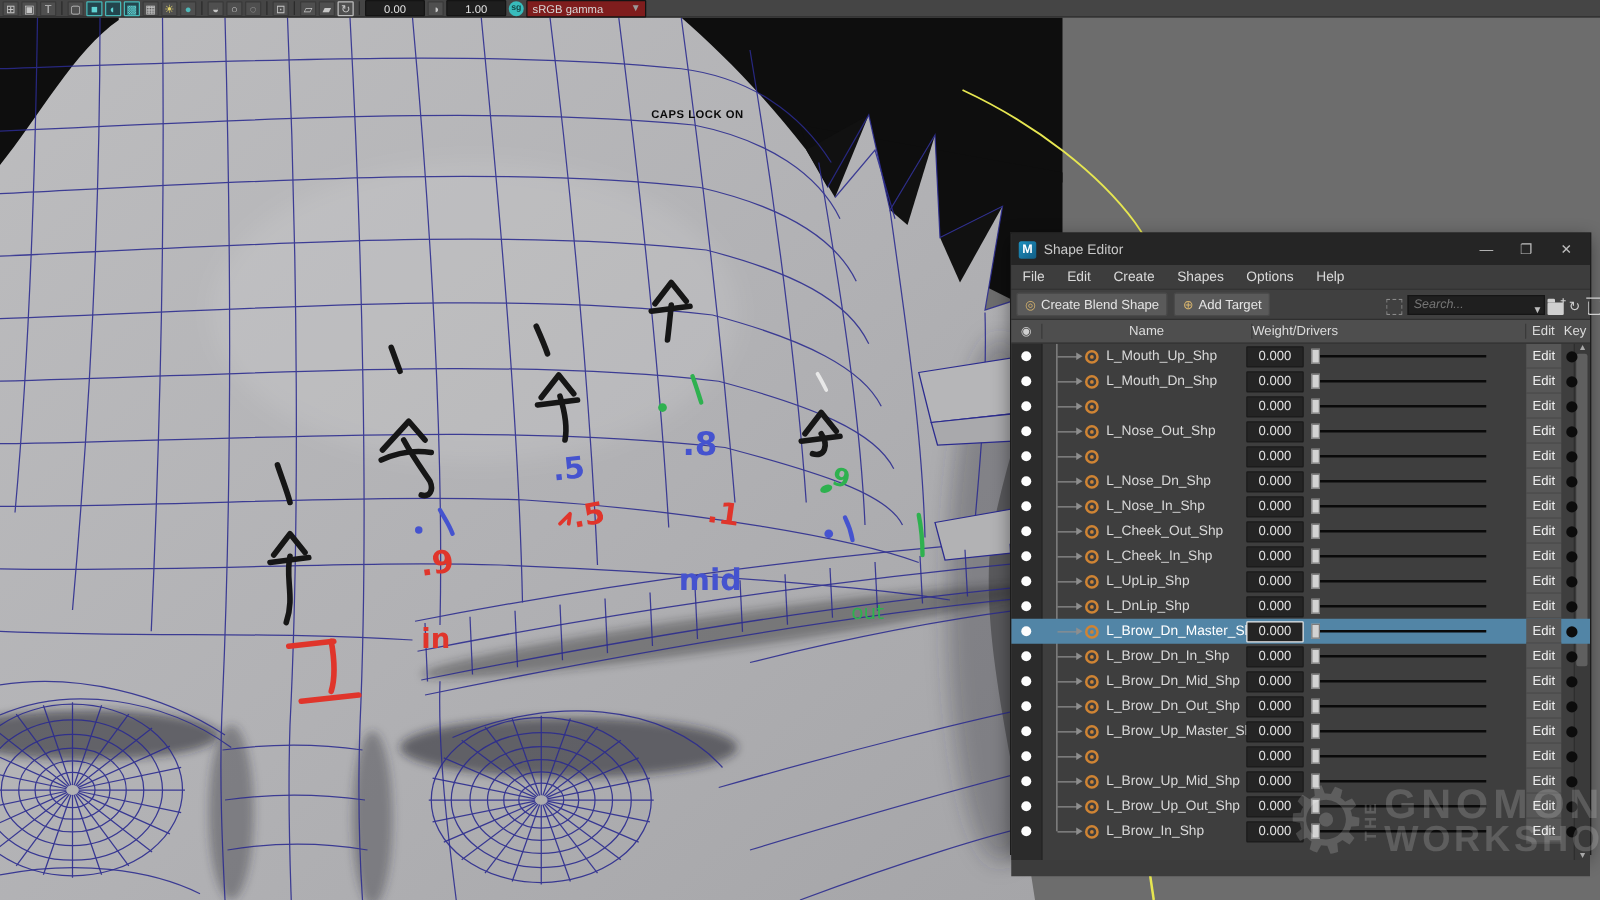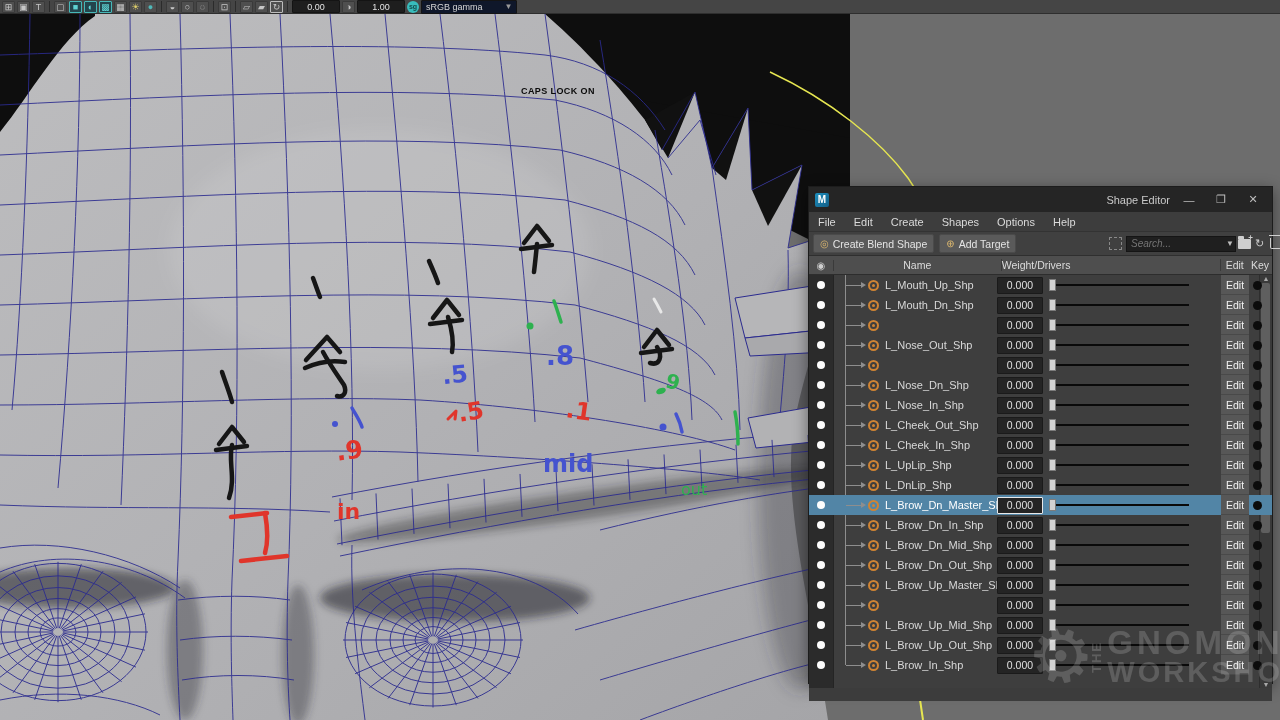--- a/index.html
+++ b/index.html
@@ -9,47 +9,47 @@
   #vtoolbar{position:absolute;left:0;top:0;width:1280px;height:14px;background:#454545;
             border-bottom:1px solid #2e2e2e;display:flex;align-items:center;gap:2px;
             padding-left:2px;z-index:40;box-sizing:border-box;}
   .tico{width:13px;height:12px;display:flex;align-items:center;justify-content:center;
         font-size:9px;color:#c6c6c6;background:#4f4f4f;border:1px solid #3a3a3a;border-radius:1px;box-sizing:border-box;}
   .tico.teal{background:#23454d;border-color:#46b8b8;color:#5fd3d3;}
   .tico.active{border-color:#bdbdbd;}
   .tsep{width:1px;height:11px;background:#2b2b2b;margin:0 2px;}
   .tfield{height:11px;background:#1e1e1e;border:1px solid #141414;color:#e3e3e3;
           font-size:9px;width:46px;text-align:center;padding:0;border-radius:1px;}
-  .tdrop{height:12px;background:#0f172a;border:1px solid #141414;color:#d7d7d7;font-size:9px;
+  .tdrop{height:12px;background:#7f1d1d;border:1px solid #141414;color:#d7d7d7;font-size:9px;
          display:flex;align-items:center;gap:22px;padding:0 4px;border-radius:1px;}
   .tdrop .caret{color:#9a9a9a;font-size:8px;}
   .tealdot{width:12px;height:12px;border-radius:50%;background:#38bcbc;color:#134a4a;
            font-size:7px;display:flex;align-items:center;justify-content:center;font-weight:bold;}
   
   #viewport{position:absolute;inset:0;z-index:1;}
   #capslock{position:absolute;left:521px;top:44px;font-size:9px;font-weight:bold;color:#0a0a0a;
             letter-spacing:.4px;z-index:10;margin-top:42px;}
   .anno{position:absolute;z-index:10;font-family:"DejaVu Sans",sans-serif;font-weight:bold;line-height:1;}
   
   #shape-editor{position:absolute;left:808px;top:186px;width:465px;height:498px;background:#3c3c3c;
                 border:1px solid #1c1c1c;box-sizing:border-box;z-index:20;color:#d6d6d6;
                 box-shadow:0 4px 14px rgba(0,0,0,.45);}
   #se-title{height:25px;background:#252525;display:flex;align-items:center;padding:0 6px;gap:6px;}
   #se-title .mlogo{width:14px;height:14px;background:linear-gradient(135deg,#1d8fbe,#125e86);
                    color:#fff;font-size:10px;font-weight:bold;display:flex;align-items:center;justify-content:center;border-radius:2px;}
-  #se-title .ttl{font-size:11px;color:#c9c9c9;flex:1;text-align:right;}
+  #se-title .ttl{font-size:11px;color:#c9c9c9;flex:1;}
   .winbtn{width:26px;height:18px;display:flex;align-items:center;justify-content:center;
           color:#bdbdbd;font-size:11px;}
   #se-menu{height:19px;background:#3d3d3d;display:flex;align-items:center;gap:0;border-bottom:1px solid #333;}
   #se-menu span{font-size:11px;color:#dadada;padding:0 9px;}
   #se-tools{height:23px;background:#404040;display:flex;align-items:center;padding:0 4px;gap:5px;border-bottom:1px solid #2f2f2f;position:relative;}
   .sebtn{height:17px;background:#5a5a5a;border:1px solid #4a4a4a;border-radius:2px;color:#e4e4e4;
          font-size:10.5px;display:flex;align-items:center;gap:4px;padding:0 6px;}
   .sebtn .bico{color:#d8b56e;font-size:10px;}
-  #se-search{position:absolute;left:300px;display:flex;align-items:center;gap:4px;}
+  #se-search{position:absolute;left:300px;display:flex;align-items:flex-end;gap:4px;}
   .dashedico{width:11px;height:11px;border:1px dashed #8a8a8a;border-radius:1px;}
   #se-search input{width:100px;height:14px;background:#1f1f1f;border:1px solid #151515;color:#9a9a9a;
                    font-size:10px;font-style:italic;padding:0 4px;}
   #se-search .scaret{color:#bdbdbd;font-size:8px;margin-left:-14px;}
   .folderico{width:13px;height:10px;background:#cfcfcf;position:relative;border-radius:1px;}
   .folderico:before{content:"";position:absolute;left:0;top:-3px;width:6px;height:3px;background:#cfcfcf;border-radius:1px 1px 0 0;}
   .folderico:after{content:"+";position:absolute;right:-2px;top:-6px;color:#cfcfcf;font-size:8px;font-weight:bold;}
   .loopico{color:#cfcfcf;font-size:11px;}
   .trashico{width:9px;height:10px;border:1px solid #cfcfcf;border-top:none;border-radius:0 0 2px 2px;position:relative;margin-left:2px;}
   .trashico:before{content:"";position:absolute;left:-2px;top:-3px;width:11px;height:1px;background:#cfcfcf;}

